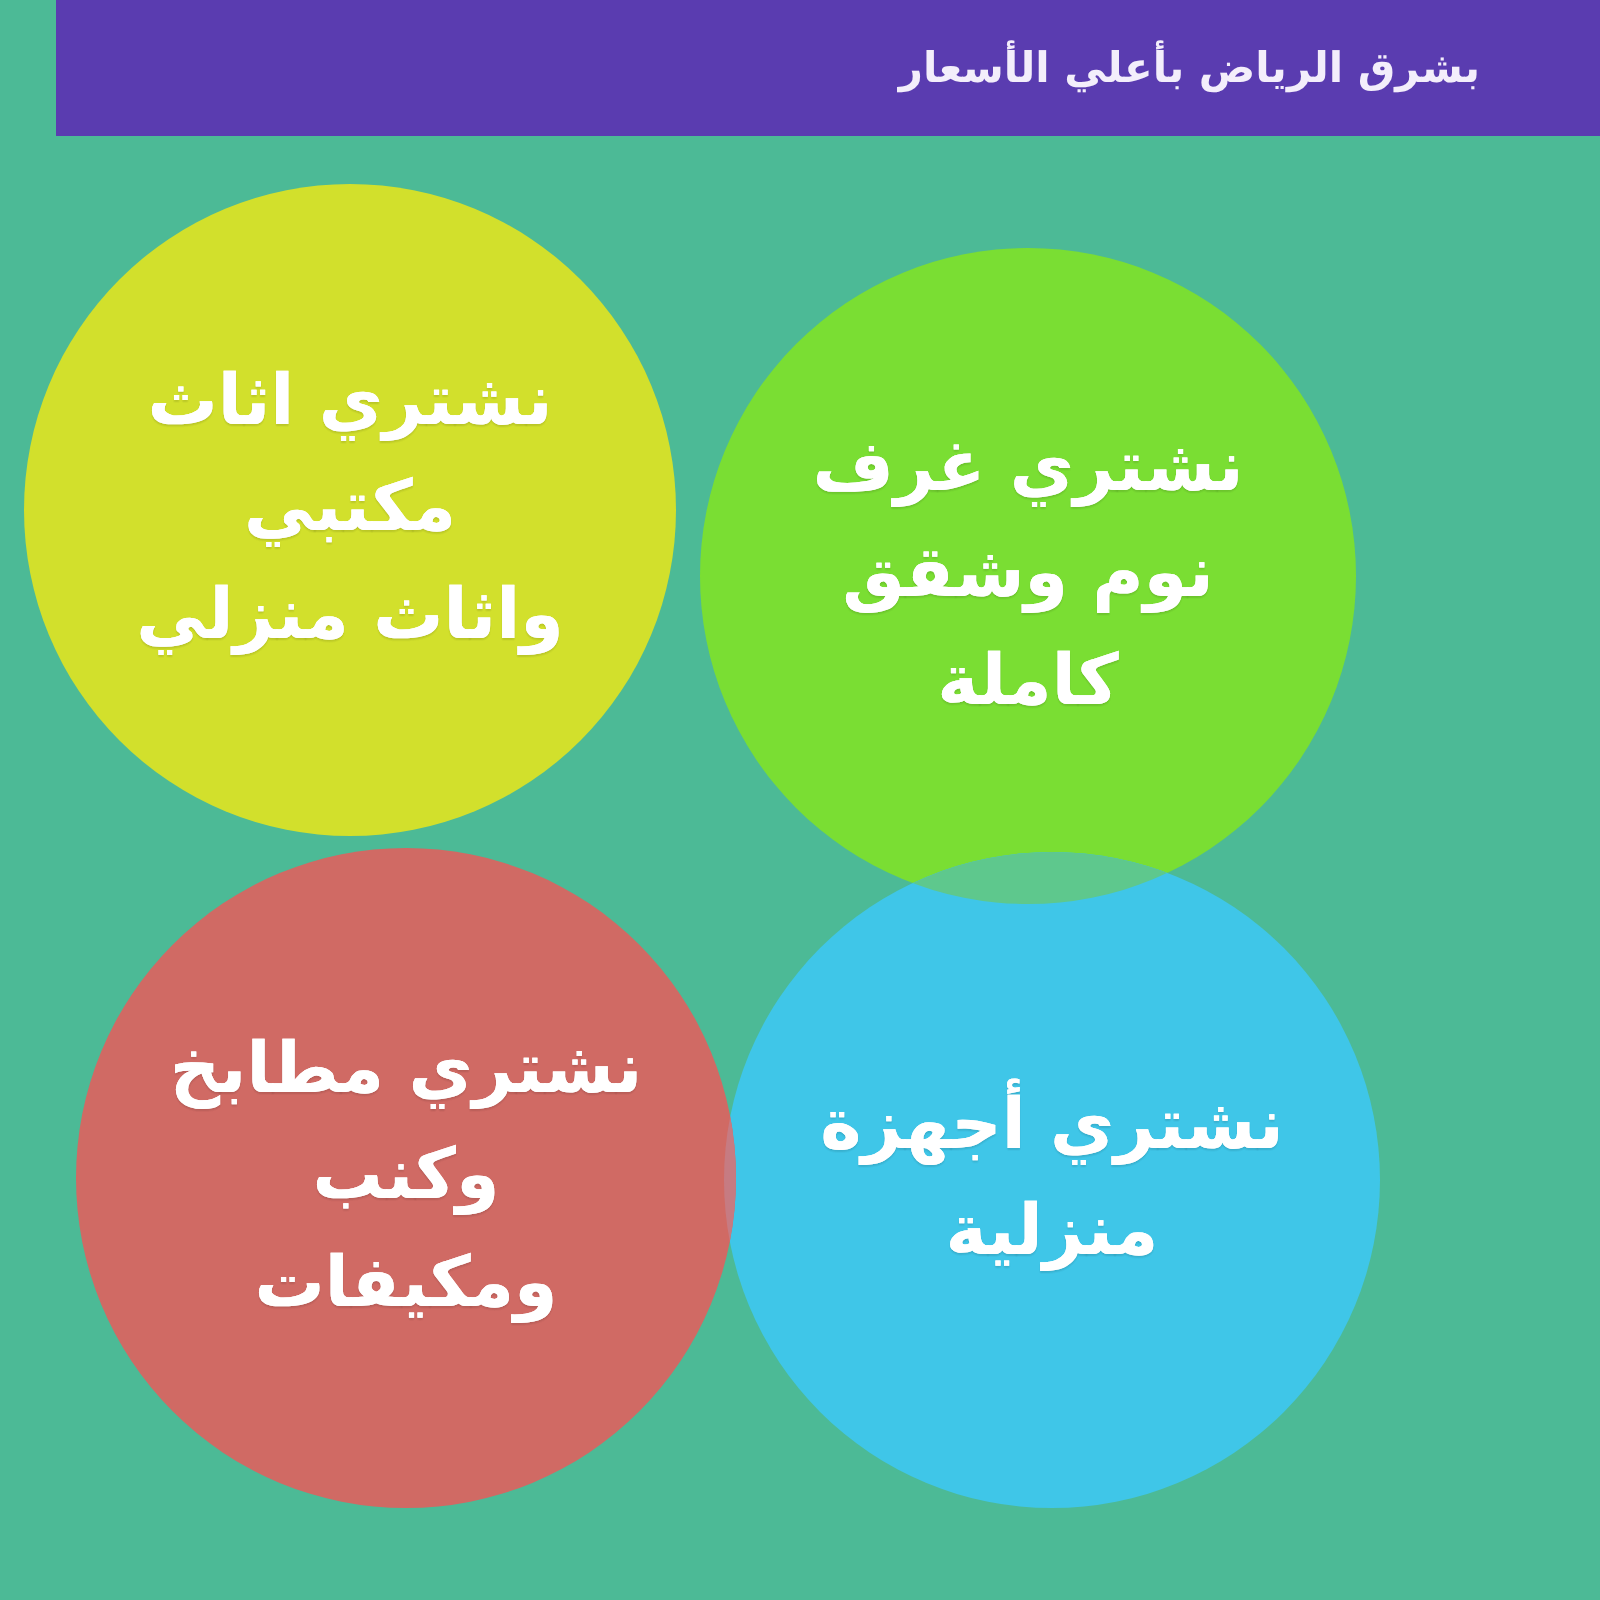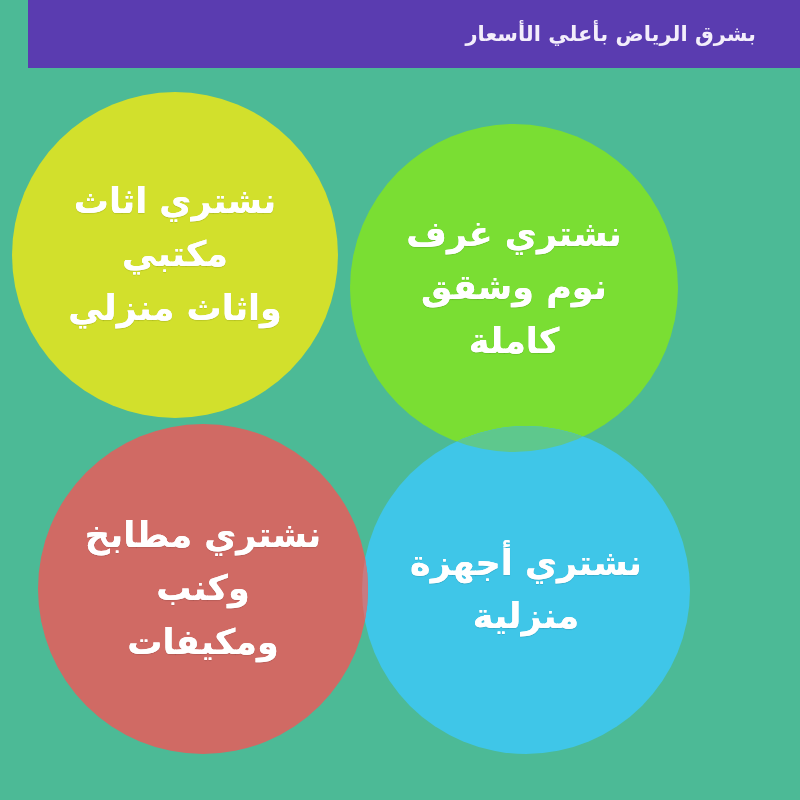--- a/index.html
+++ b/index.html
@@ -37,21 +37,21 @@
     padding-right: 30px;
   }
   #banner-text {
     color: #f3eefb;
     font-size: 21px;
     font-weight: 700;
     letter-spacing: 0.5px;
     white-space: nowrap;
     direction: rtl;
     text-align: right;
-    margin-right: 0;
+    margin-right: 16px;
     transform: translateX(-14px);
   }
 
   
   .circle {
     position: absolute;
     border-radius: 50%;
     display: flex;
     align-items: center;
     justify-content: center;

